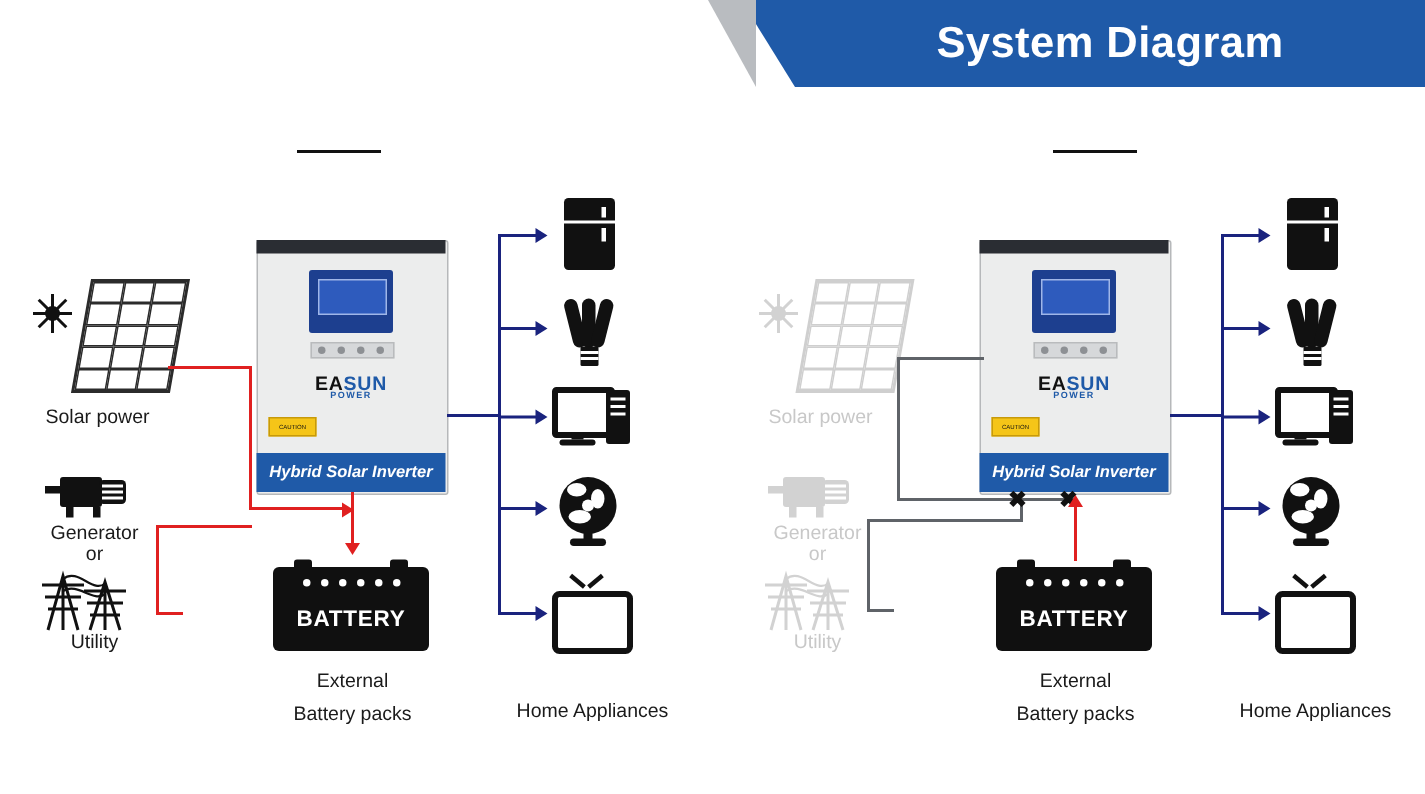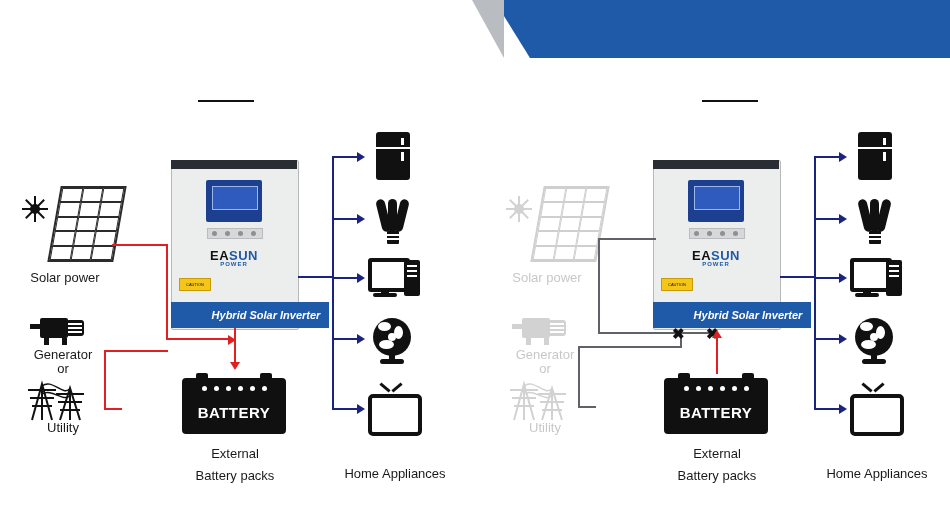--- a/index.html
+++ b/index.html
@@ -30,21 +30,21 @@
   .inv .screen{position:absolute;left:35px;top:20px;width:56px;height:42px;background:#1d3f8f;border-radius:2px;}
   .inv .screen-in{position:absolute;left:6px;top:6px;width:44px;height:22px;background:#2e5bbd;border:1px solid #9fb6e8;}
   .inv .btnrow{position:absolute;left:36px;top:68px;width:54px;height:9px;background:#d6d8da;border:1px solid #b9bbbd;}
   .inv .btnrow i{position:absolute;top:2px;width:5px;height:5px;background:#8d9094;border-radius:50%;}
   .inv .brand{position:absolute;left:0;top:88px;width:126px;text-align:center;font-size:13px;font-weight:bold;color:#111;letter-spacing:.5px;}
   .inv .brand .sun{color:#1f5aa8;}
   .inv .sub{position:absolute;left:0;top:101px;width:126px;text-align:center;font-size:6px;font-weight:bold;color:#1f5aa8;letter-spacing:1px;}
   .inv .warn{position:absolute;left:8px;top:118px;width:30px;height:11px;background:#f5c518;border:1px solid #c79a0a;font-size:4px;color:#111;
     display:flex;align-items:center;justify-content:center;}
   .inv .bluebar{position:absolute;left:0;bottom:0;width:126px;height:26px;background:#1f5aa8;display:flex;align-items:center;justify-content:center;
-    color:#fff;font-size:11px;font-style:italic;font-weight:bold;padding-left:32px;}
+    color:#fff;font-size:11px;font-style:italic;font-weight:bold;}
 
   
   .panel{position:absolute;width:62px;height:72px;transform:skewX(-10deg);background:#fff;border:2px solid #2b2b2b;
     display:grid;grid-template-columns:repeat(3,1fr);grid-template-rows:repeat(5,1fr);gap:0;}
   .panel div{border:1px solid #2b2b2b;}
   .panel.gray{border-color:#cfcfcf;}
   .panel.gray div{border-color:#cfcfcf;}
   .sun-ico{position:absolute;width:26px;height:26px;}
   .sun-ico .c{position:absolute;left:8px;top:8px;width:10px;height:10px;border-radius:50%;background:#111;}
   .sun-ico .r{position:absolute;left:12px;top:0px;width:2px;height:26px;background:#111;}
@@ -124,20 +124,21 @@
 </style>
 </head>
 <body>
 
 <div class="root">
 
   <div class="banner">
     <div class="banner-slash1"></div>
     <div class="banner-slash2"></div>
   </div>
+  <div class="banner-title">System Diagram</div>
 
   <div class="sec-rule rule-l"></div>
   <div class="sec-rule rule-r"></div>
 
   <div class="sun-ico" style="left:22px;top:196px;">
     <div class="r"></div>
     <div class="r r2"></div>
     <div class="r r3"></div>
     <div class="r r4"></div>
     <div class="c"></div>

